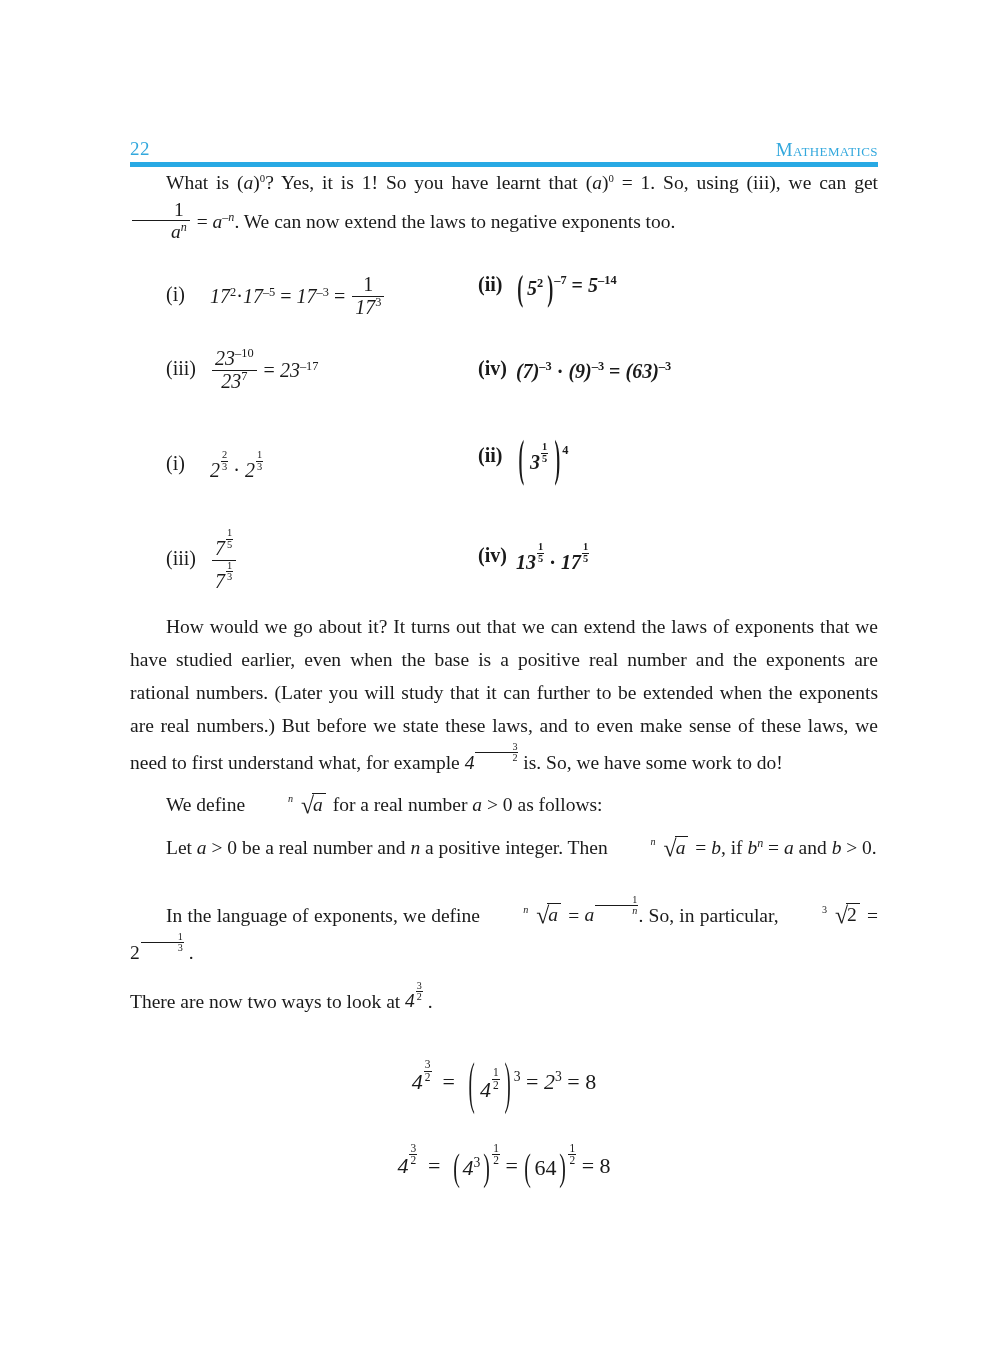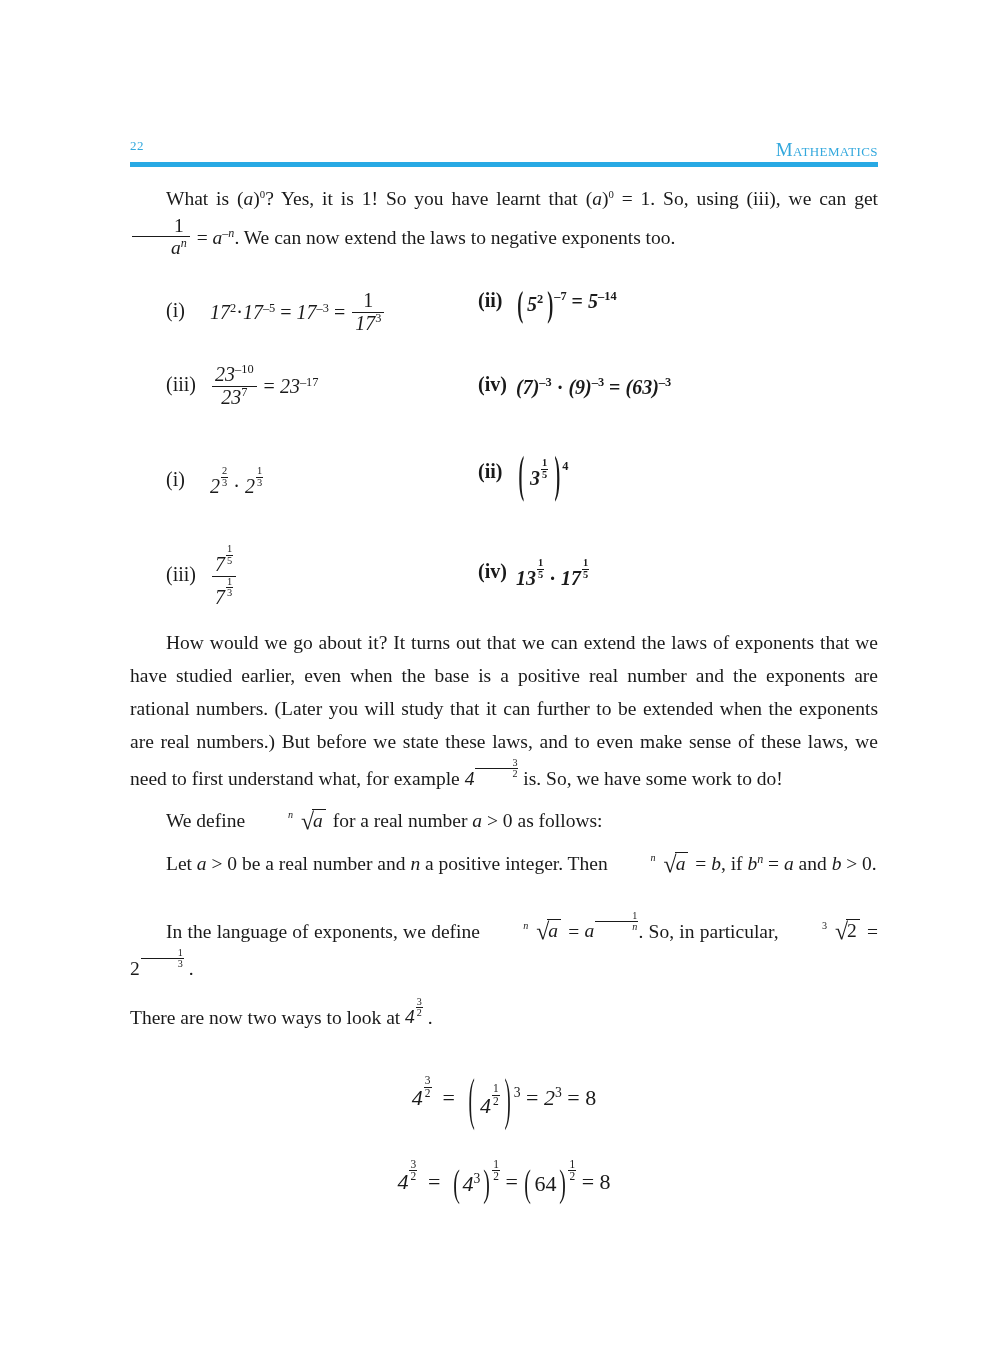--- a/index.html
+++ b/index.html
@@ -29,21 +29,21 @@
     position: absolute;
     top: 138px;
     left: 0;
     width: 748px;
     height: 24px;
   }
   .folio {
     position: absolute;
     left: 0;
     top: 0;
-    font-size: 13px;
+    font-size: 19px;
     color: #33a8dd;
     font-family: "Liberation Serif", serif;
     letter-spacing: 0.5px;
   }
   .runhead-title {
     position: absolute;
     right: 0;
     top: 1px;
     color: #33a8dd;
     font-variant: small-caps;
@@ -57,21 +57,21 @@
     top: 162px;
     left: 0;
     width: 748px;
     height: 5px;
     background: #28a9e4;
   }
 
   
   .content {
     position: absolute;
-    top: 182px;
+    top: 166px;
     left: 0;
     width: 748px;
     font-size: 19.5px;
     line-height: 1.0;
   }
   p.para {
     margin: 0;
     text-align: justify;
     text-indent: 36px;
     line-height: 27px;

